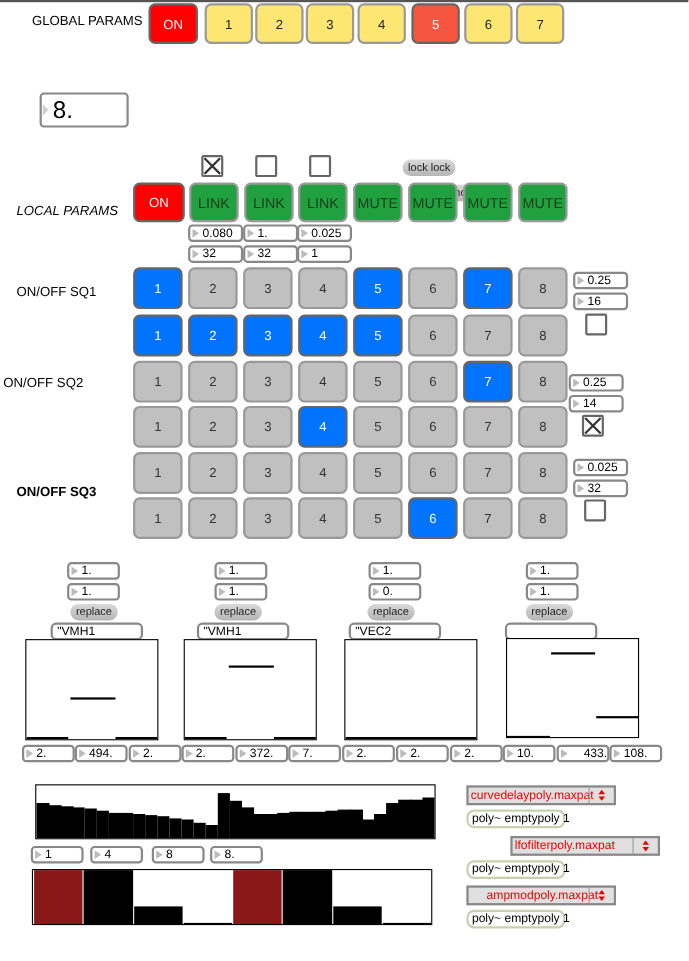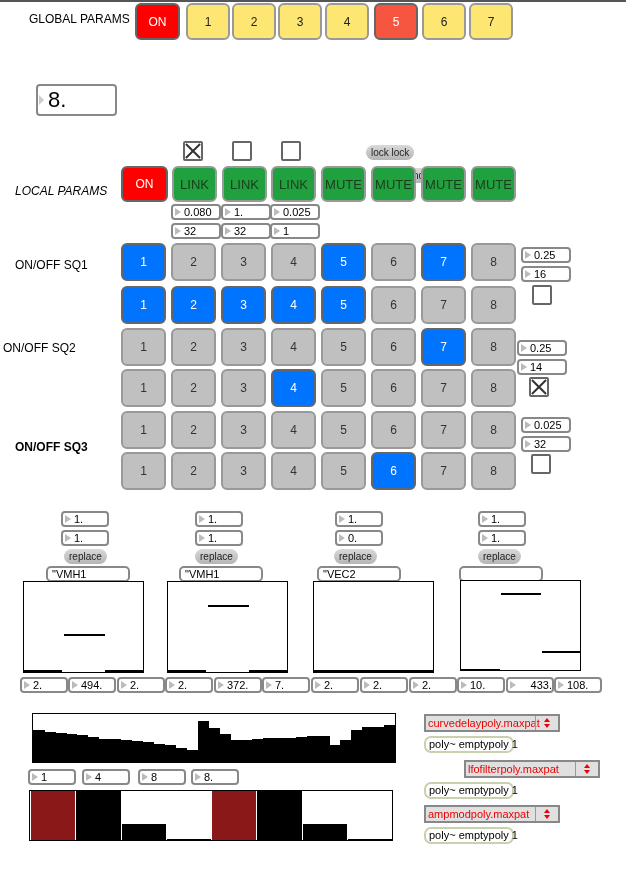--- a/index.html
+++ b/index.html
@@ -374,15 +374,15 @@
     <div class="bar" style="left:227.3px;width:44.3px;height:49.0px;background:#000;"></div>
     <div class="bar" style="left:272.5px;width:44.3px;height:16.2px;background:#000;"></div>
     <div class="bar" style="left:317.8px;width:44.3px;height:1.5px;background:#000;"></div>
   </div>
 
 <div id="poly-slots">
     <div class="menu" style="left:424px;top:714px;"><span>curvedelaypoly.maxpat</span><div class="arrows"></div></div>
     <div class="polybox" style="left:424px;top:736px;width:90px;">poly~ emptypoly 1</div>
     <div class="menu" style="left:420px;top:760px;margin-left:44px;"><span>lfofilterpoly.maxpat</span><div class="arrows"></div></div>
     <div class="polybox" style="left:424px;top:782px;width:90px;">poly~ emptypoly 1</div>
-    <div class="menu" style="left:424px;top:805px;"><span>ampmodpoly.maxpat</span><div class="arrows"></div></div>
+    <div class="menu" style="left:424px;top:805px;text-align:center;"><span>ampmodpoly.maxpat</span><div class="arrows"></div></div>
     <div class="polybox" style="left:424px;top:827px;width:90px;">poly~ emptypoly 1</div>
   </div>
 
 </body></html>

